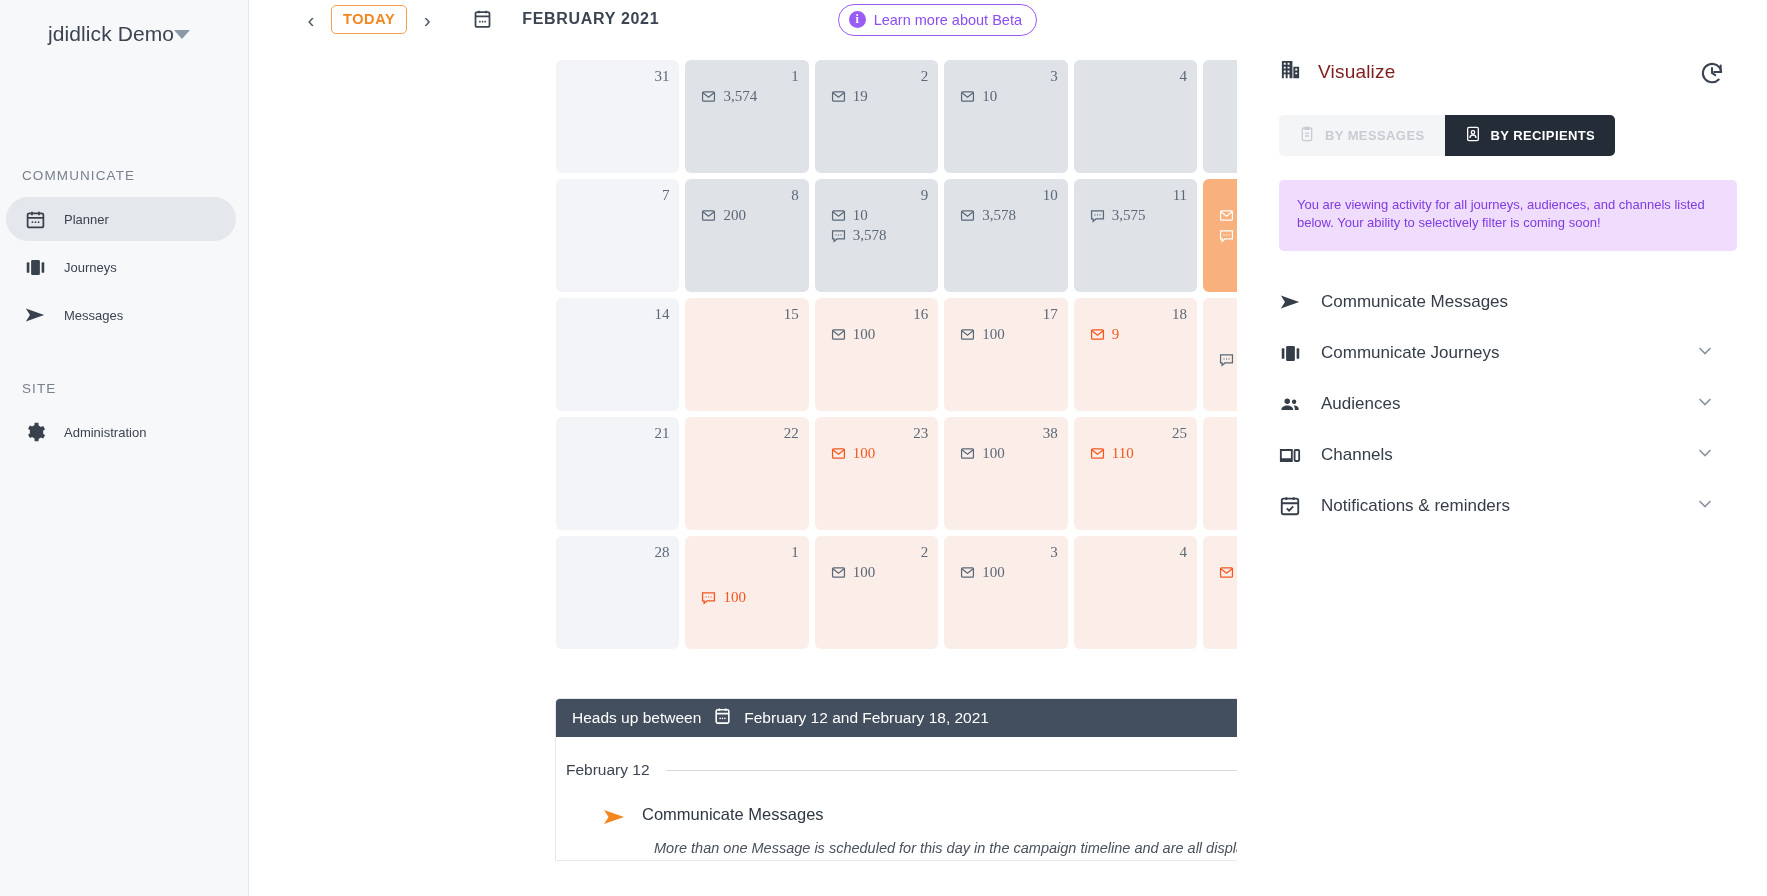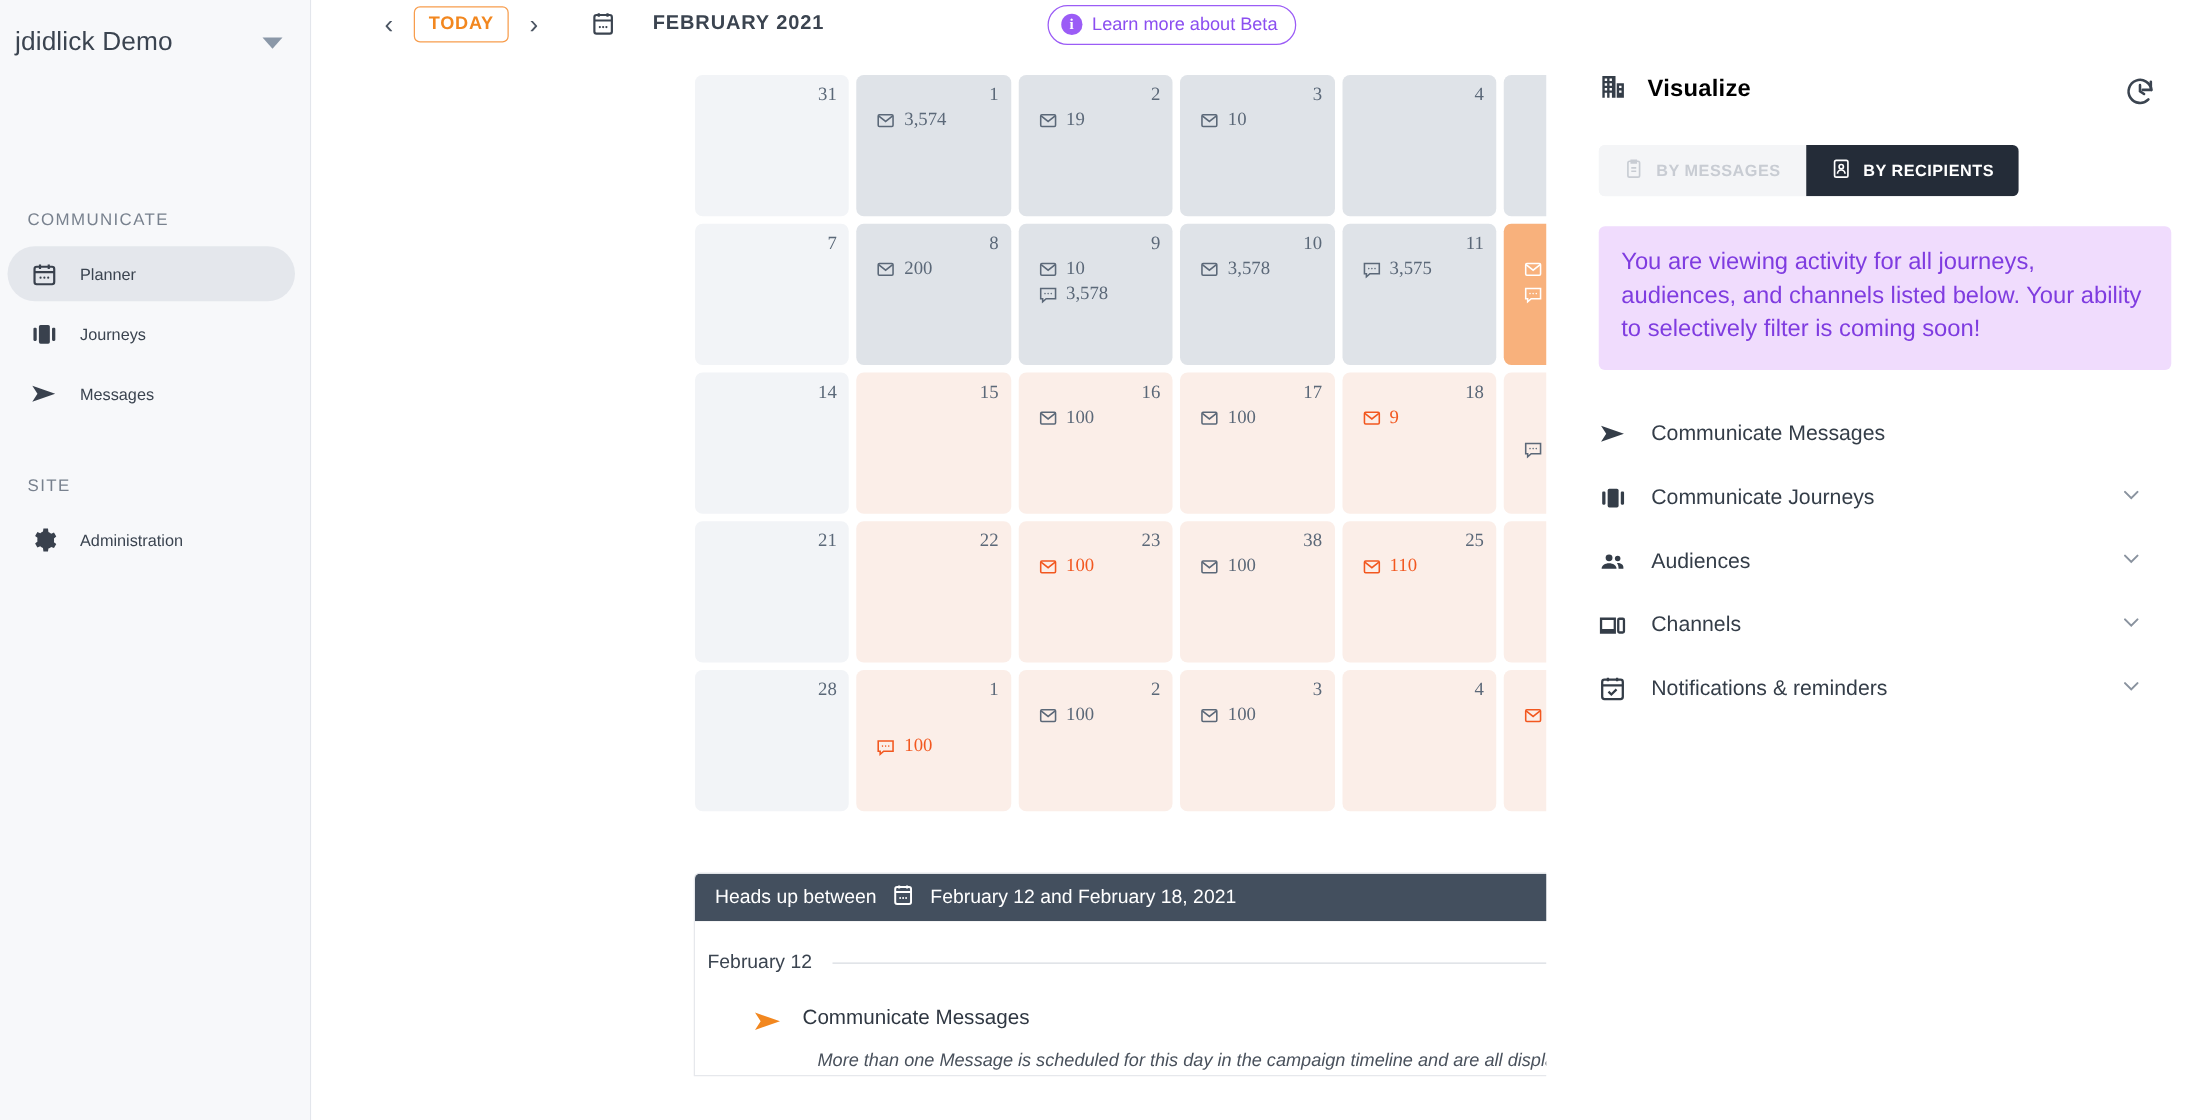--- a/index.html
+++ b/index.html
@@ -13,21 +13,21 @@
 
   
   .sidebar {
     width: 249px; height: 896px;
     background: #f7f8fa;
     border-right: 1px solid #e3e6ec;
     flex: 0 0 249px;
     position: relative;
   }
   .org-switcher {
-    display: flex; align-items: center; justify-content: space-between;
+    display: flex; align-items: center; justify-content: center;
     padding: 22px 22px 0 12px;
     cursor: pointer;
   }
   .org-name {
     font-size: 21px; color: #3b4450; letter-spacing: .1px;
   }
   .caret-down {
     width: 0; height: 0;
     border-left: 8px solid transparent;
     border-right: 8px solid transparent;
@@ -166,38 +166,38 @@
     border-left:5px solid transparent;border-right:5px solid transparent;border-bottom:7px solid #8b939d;}
 
   
   .rightpanel {
     flex: 0 0 530px; width: 530px; height: 896px;
     background: #ffffff;
     padding: 58px 42px 0 42px;
     position: relative;
   }
   .rp-head { display:flex; align-items:center; gap:16px; }
-  .rp-title { font-size: 19px; color: #000000; font-weight: bold; letter-spacing:.2px; }
+  .rp-title { font-size: 19px; color: #7f1d1d; font-weight: normal; letter-spacing:.2px; }
   .rp-refresh { position:absolute; right: 42px; top: 60px; color: #3b4450; cursor:pointer; }
   .segmented {
     margin-top: 30px; display: inline-flex; border-radius: 5px; overflow: hidden;
     background: #f4f5f7;
   }
   .seg {
     display:flex; align-items:center; gap:10px;
     padding: 11px 20px; font-size: 13px; font-weight: bold; letter-spacing:.4px;
     cursor: pointer; color: #c8ccd3; background:#f4f5f7;
   }
   .seg.active { background: #242c38; color: #ffffff; }
   .notice {
     margin-top: 24px;
     background: #f0dcfd; color: #7f3ce0;
     border-radius: 5px;
     padding: 16px 18px 18px 18px;
-    font-size: 19px; line-height: 1.42;
+    font-size: 13px; line-height: 1.42;
     width: 458px;
   }
   .rp-list { margin-top: 26px; }
   .rp-item {
     display: flex; align-items: center; gap: 20px;
     height: 51px; cursor: pointer; position: relative;
     color: #343d48; font-size: 17px;
   }
   .rp-item .chev { position: absolute; right: 10px; color: #8a939f; }
   .rp-ico { width: 22px; display:flex; align-items:center; justify-content:center; color:#343d48; }

